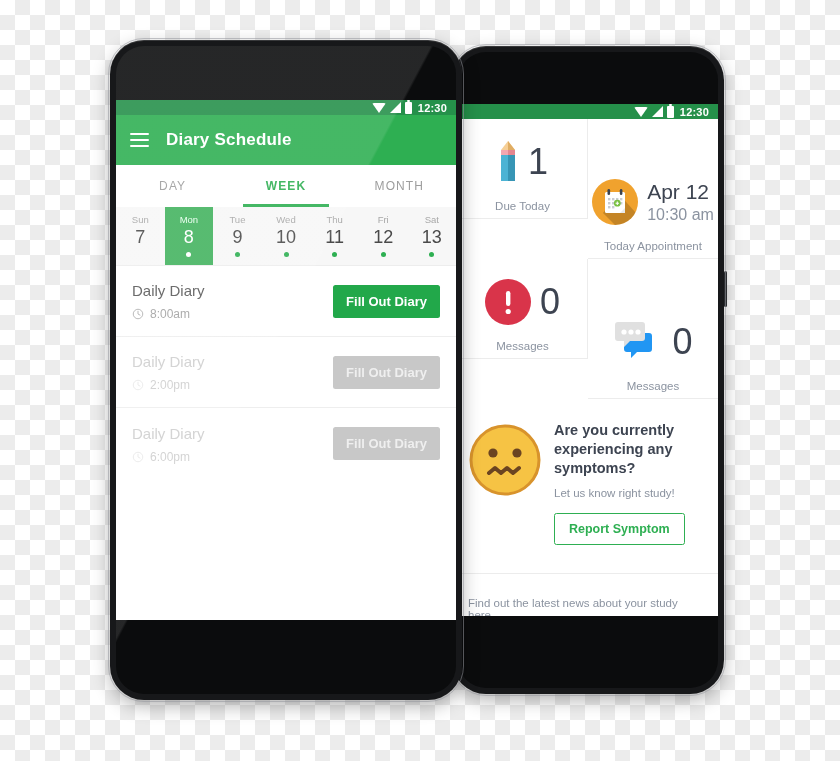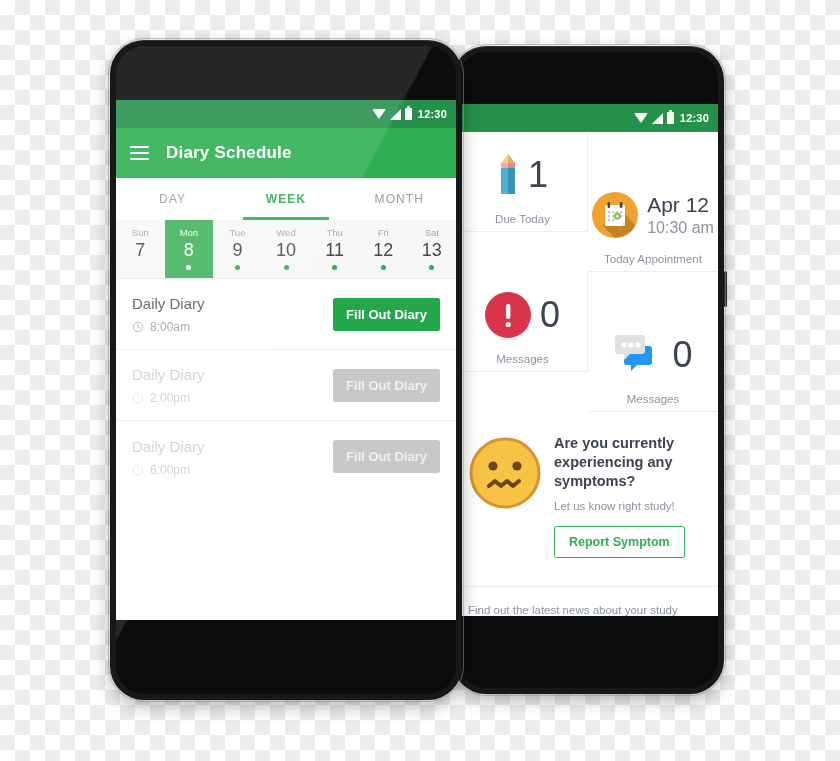--- a/index.html
+++ b/index.html
@@ -101,21 +101,21 @@
     z-index: 40;
     background: linear-gradient(118deg,
         rgba(255,255,255,.11) 0%,
         rgba(255,255,255,.11) 46%,
         rgba(255,255,255,0)   46.4%,
         rgba(255,255,255,0)   100%);
   }
 
   
   .statusbar {
-    height: 28px;
+    height: 15px;
     background: #25904a;
     display: flex;
     align-items: center;
     justify-content: flex-end;
     padding-right: 9px;
     gap: 4px;
     color: #fff;
   }
   .statusbar .time {
     font-size: 11px;
@@ -334,21 +334,21 @@
     font-weight: bold;
     padding: 8px 14px;
     border-radius: 2.5px;
     cursor: pointer;
     font-family: inherit;
   }
 
   
   .news { padding: 16px 16px 18px 10px; background:#fff; }
   .news-title { font-size: 14.5px; font-weight: bold; color: #3d4451; }
-  .news-sub { font-size: 11.5px; color: #8b93a0; margin-top: 1px; }
+  .news-sub { font-size: 11.5px; color: #8b93a0; margin-top: 7px; }
 </style>
 </head>
 <body>
 
 <div class="stage">
 
   <div class="phone" id="phone-back">
     <div class="earpiece" style="left:78px; top:20px; width:98px;"></div>
     <div class="camera" style="left:204px; top:18px;"></div>
     <div class="side-button" style="right:-3px; top:225px; height:36px;"></div>

